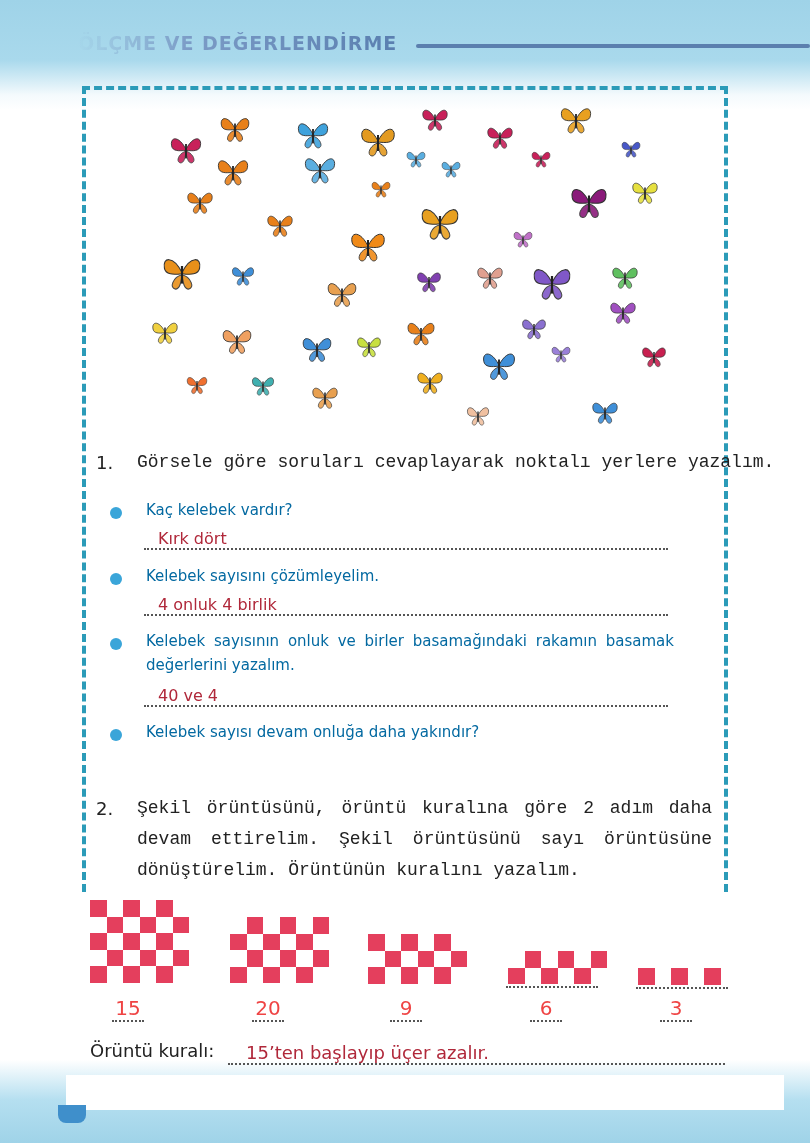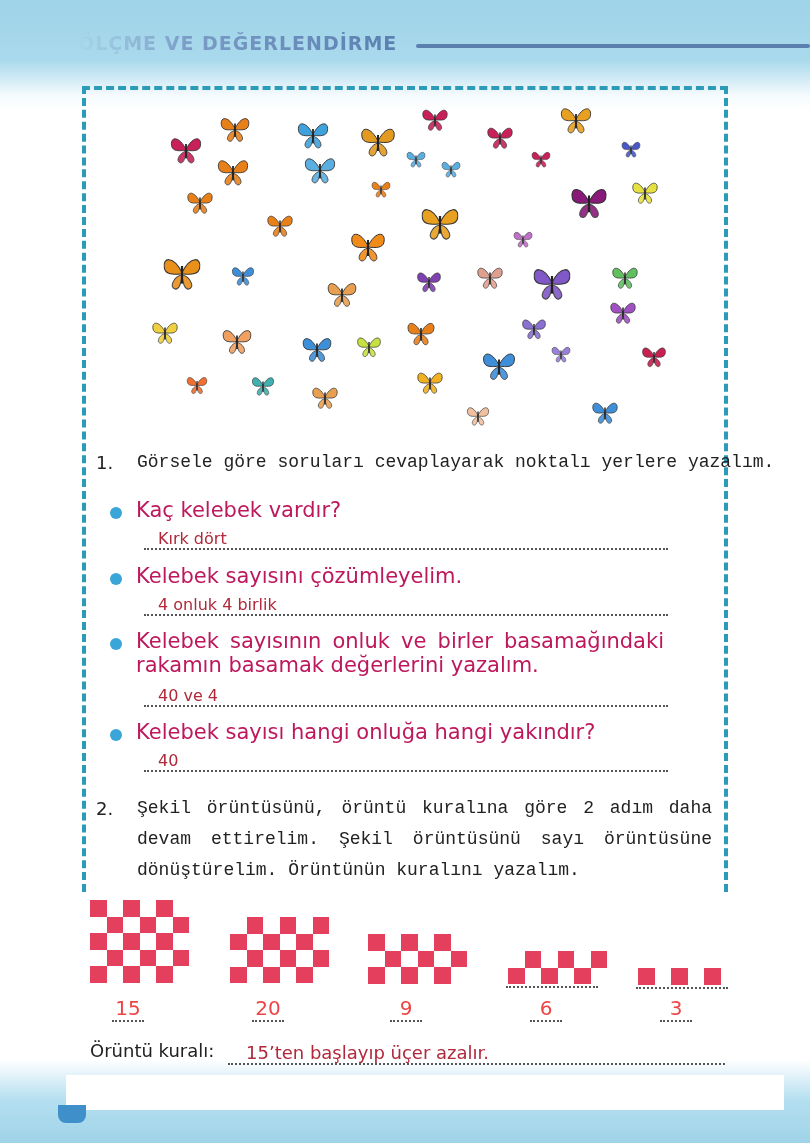--- a/index.html
+++ b/index.html
@@ -23,21 +23,21 @@
   }
   .butterflies { position:absolute; left:130px; top:95px; width:560px; height:345px; }
   .bf { position:absolute; }
 
   .q1 { position:absolute; left:96px; top:452px; width:600px; font-size:18px; }
   .qnum { position:absolute; left:0; }
   .qtext { position:absolute; left:41px; white-space:nowrap;font-family:Liberation Mono, monospace; }
 
   .sub { position:absolute; left:110px; width:560px; }
   .bullet { position:absolute; left:0; width:12px; height:12px; border-radius:50%; background:#3aa5d9; }
-  .sub-q { position:absolute; left:26px; font-size:21px; color:#be185d; line-height:24px; }
+  .sub-q { position:absolute; left:36px; font-size:15px; color:#0369a1; line-height:24px; }
   .answer-line { position:absolute; left:34px; width:524px; border-bottom:2px dotted #555; height:24px; }
   .answer { position:absolute; left:2px; bottom:0px; font-size:16px; color:#b0283a;margin-left:12px; }
 
   .q2 { position:absolute; left:96px; top:793px; width:620px; font-size:18px; line-height:31px; }
   .q2 .qtext { white-space:normal; width:575px; text-align:justify; }
 
   .patterns { position:absolute; left:90px; top:900px; width:650px; height:100px; }
   .grid { position:absolute; display:grid; }
   .cell { width:16.5px; height:16.5px; }
   .cell.on { background:#e43f5d; }
@@ -397,24 +397,21 @@
 <div class="sub" style="top:631px;height:76px">
   <span class="bullet" style="top:7px"></span>
   <span class="sub-q" style="top:-2px;width:528px;text-align:justify">Kelebek sayısının onluk ve birler basamağındaki rakamın basamak değerlerini yazalım.</span>
   <div class="answer-line" style="top:50px">
     <span class="answer">40 ve 4</span>
   </div>
 </div>
 
 <div class="sub" style="top:722px;height:50px">
   <span class="bullet" style="top:7px"></span>
-  <span class="sub-q" style="top:-2px">Kelebek sayısı hangi onluğa hangi yakındır?</span>
-  <div class="answer-line" style="top:24px">
-    <span class="answer">40</span>
-  </div>
+  <span class="sub-q" style="top:-2px">Kelebek sayısı devam onluğa daha yakındır?</span>
 </div>
 
 <div class="q2">
   <span class="qnum">2.</span>
   <span class="qtext">Şekil örüntüsünü, örüntü kuralına göre 2 adım daha devam ettirelim. Şekil örüntüsünü sayı örüntüsüne dönüştürelim. Örüntünün kuralını yazalım.</span>
 </div>
 
 <div class="patterns" id="patterns">
     <div class="grid" style="left: 0px; top: 0px; grid-template-columns: repeat(6, 16.5px);">
       <div class="cell on"></div>

